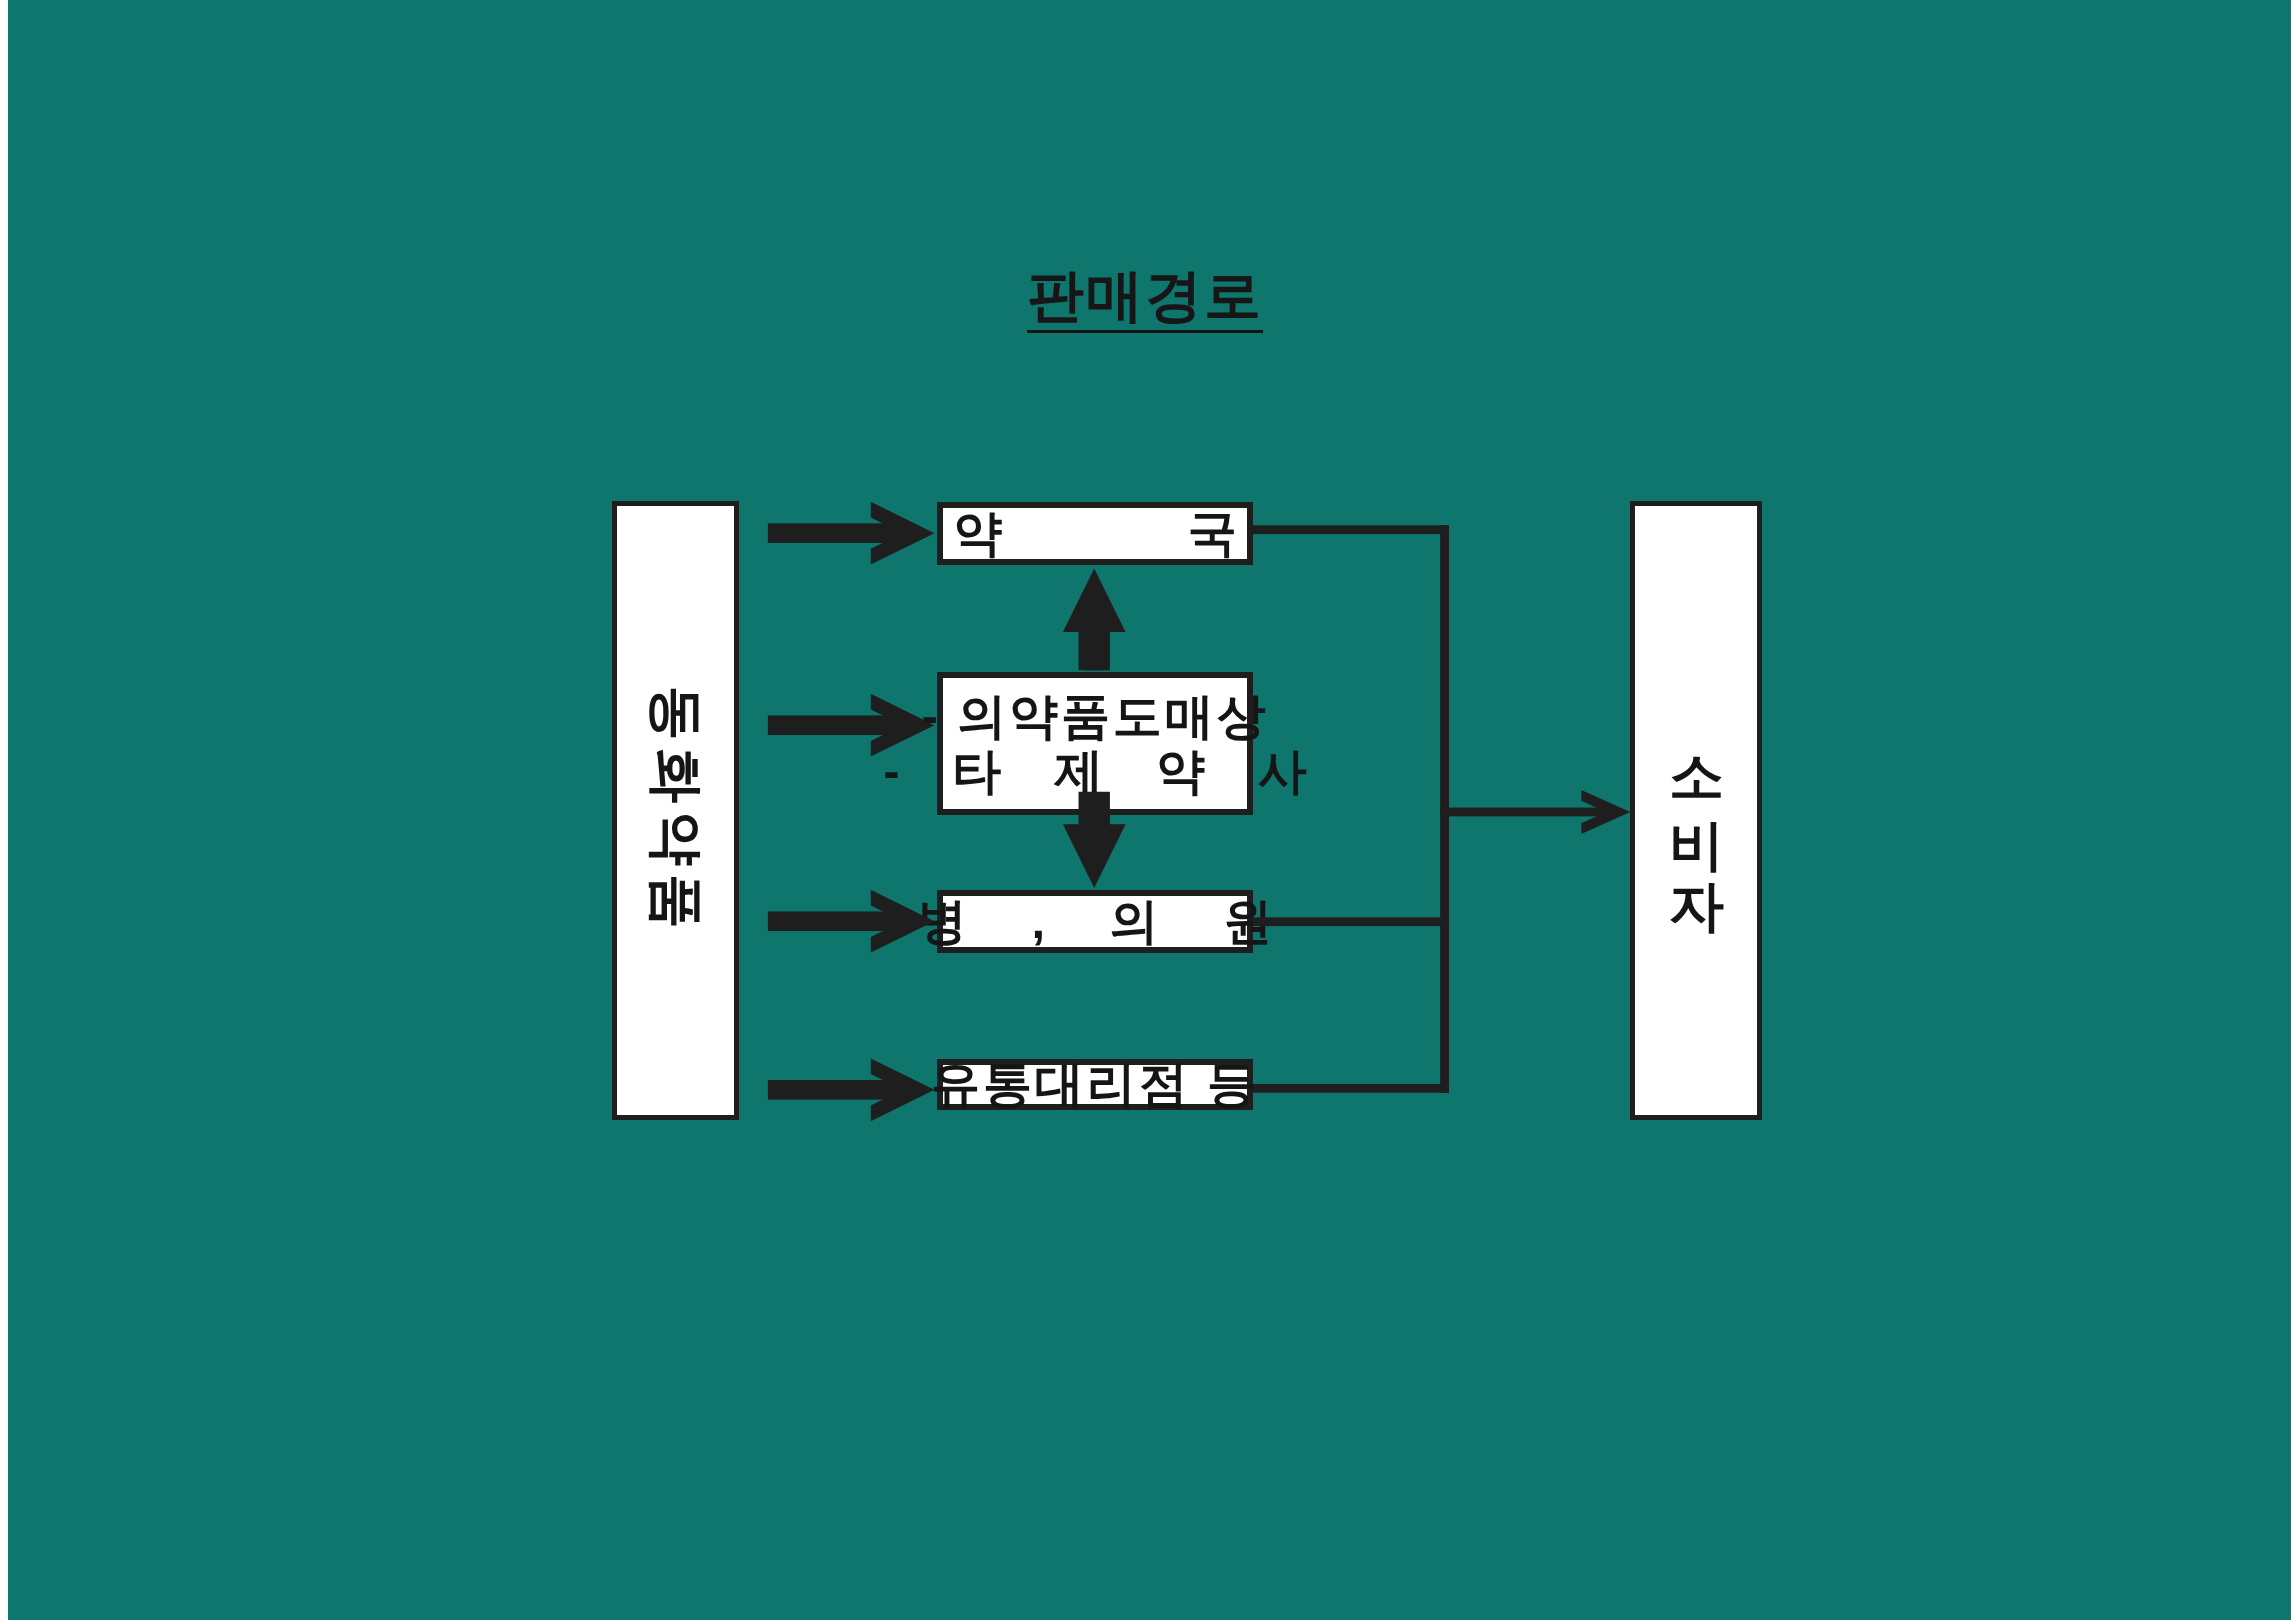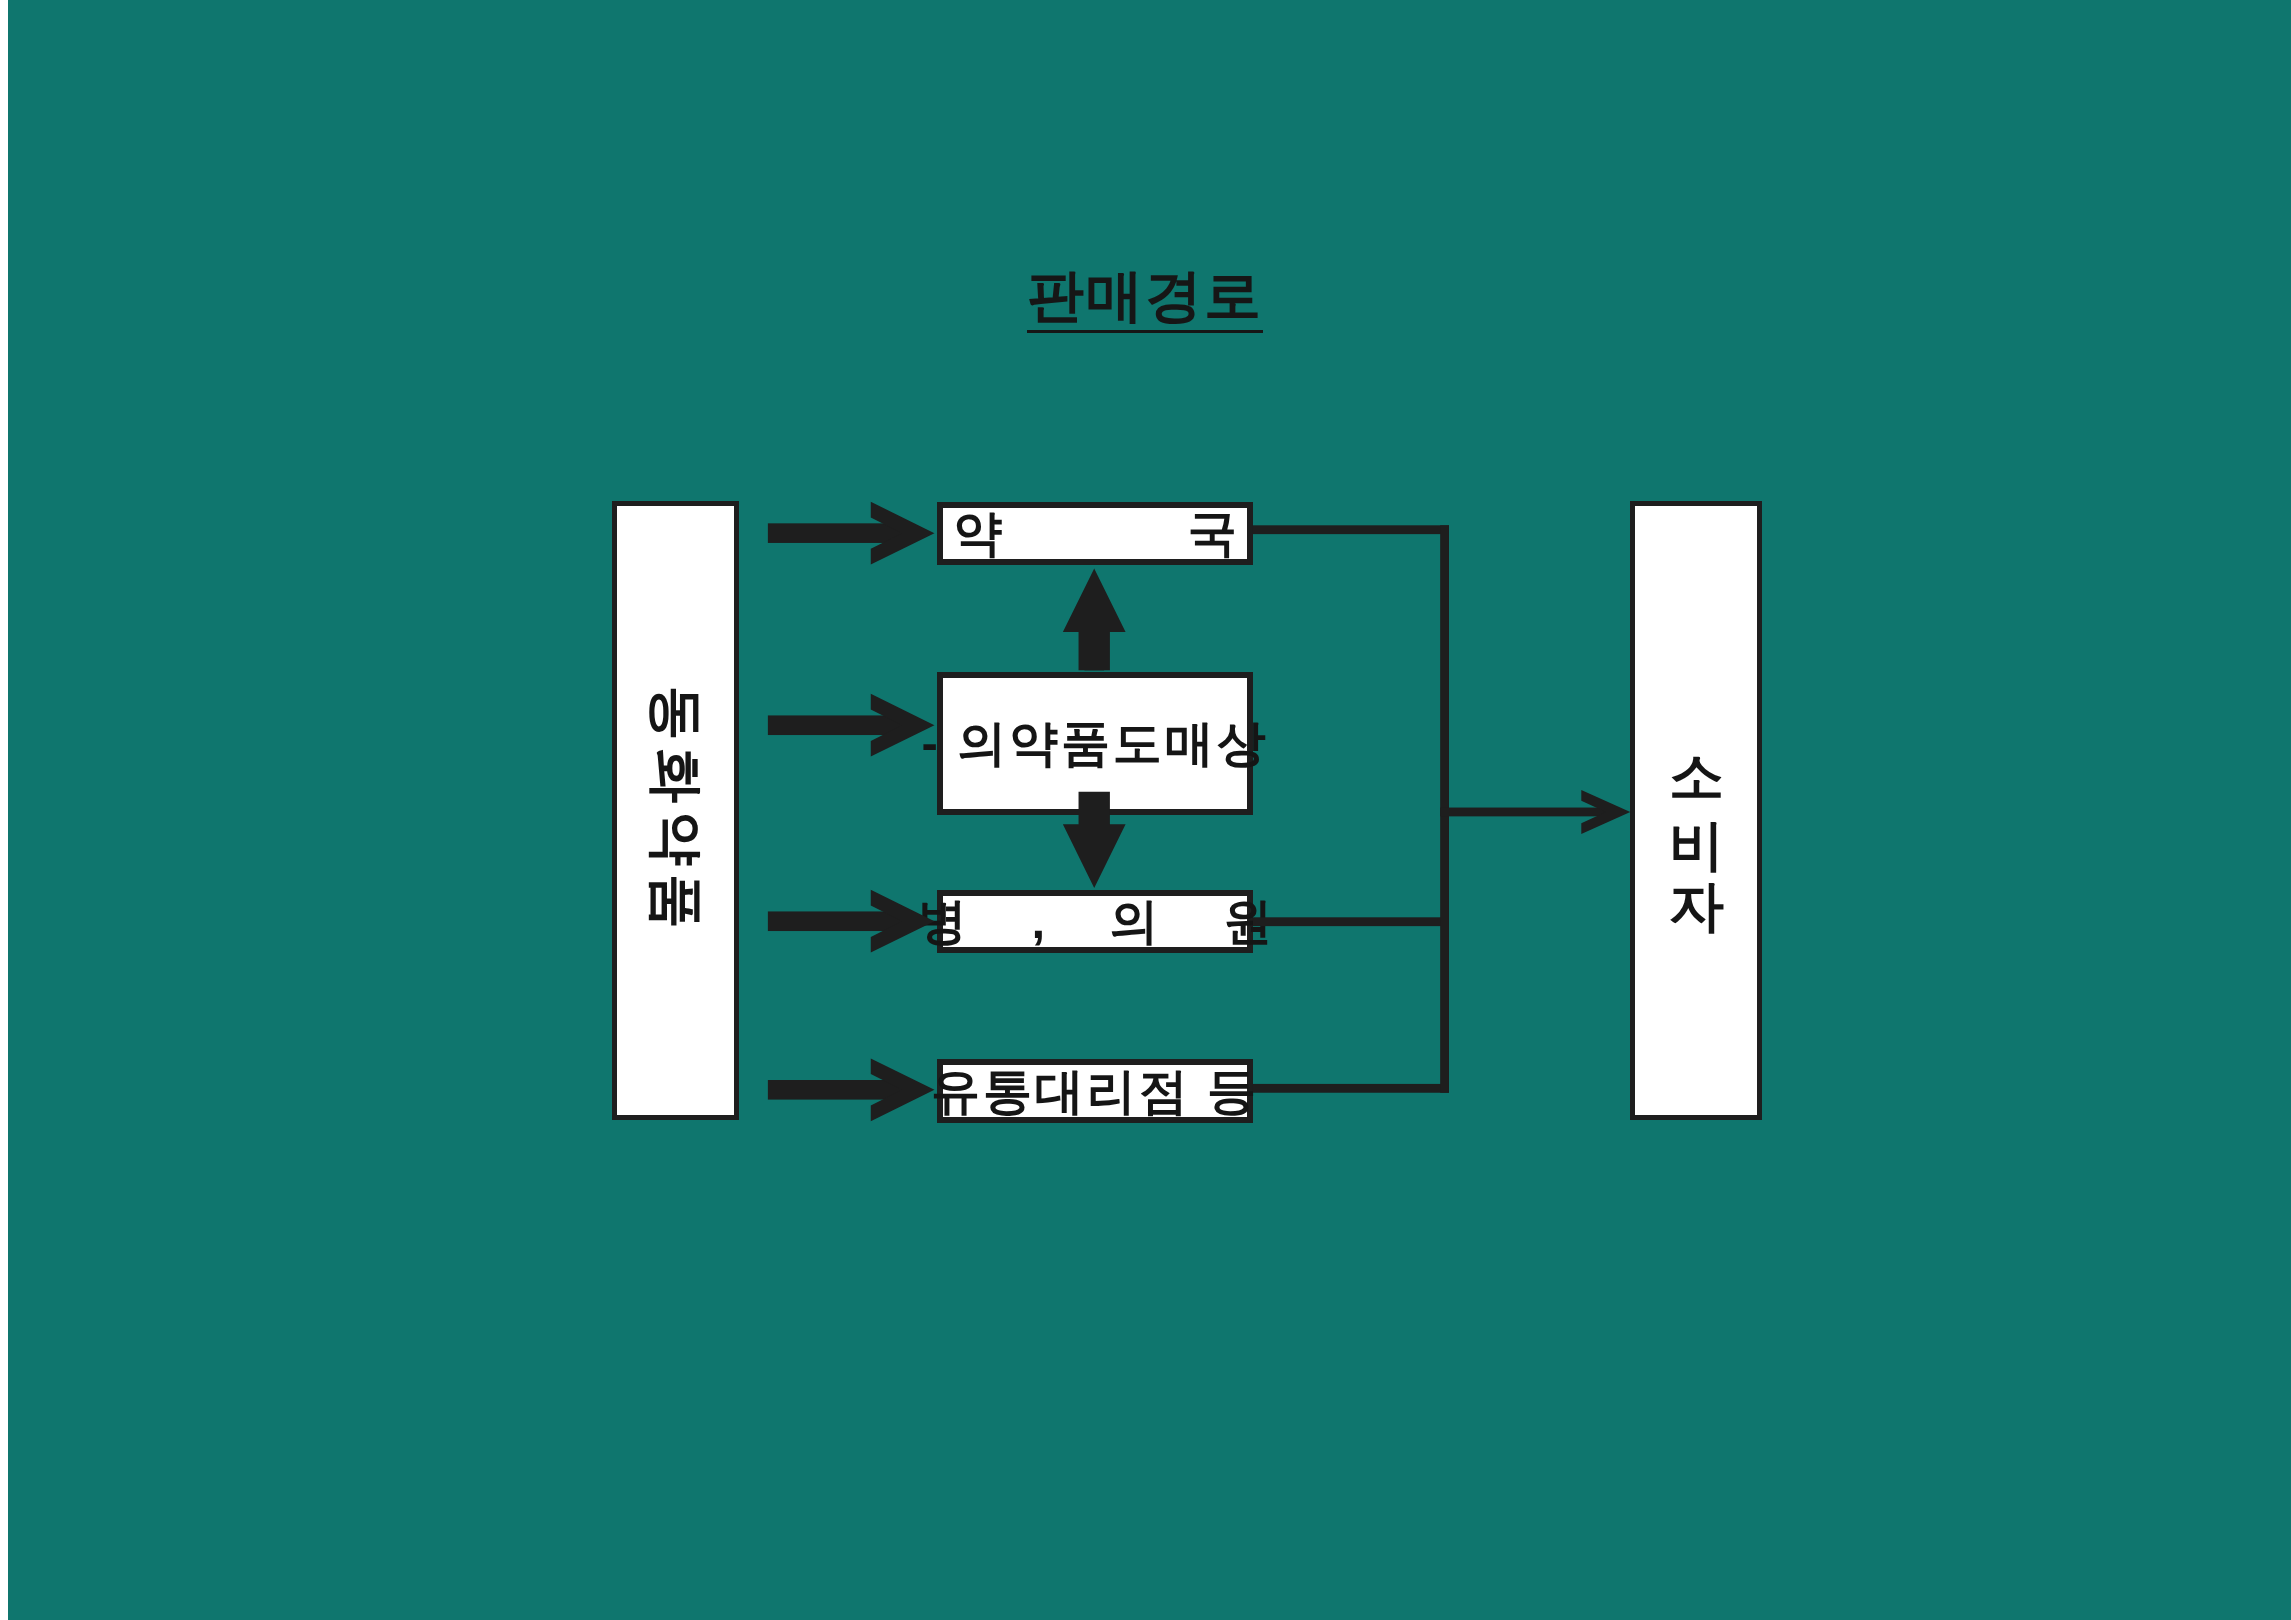--- a/index.html
+++ b/index.html
@@ -102,28 +102,29 @@
     <span class="vlabel-rot">동화약품</span>
   </div>
 
   <div class="box" style="left:929px; top:502px; width:316px; height:63px;">
     <span class="hlabel spaced-lg">약        국</span>
   </div>
 
   <div class="box" style="left:929px; top:672px; width:316px; height:143px;">
     <div class="hlabel tight">
       <span style="display:block;">- 의약품도매상</span>
+      <span class="ln2">- 타 제 약 사</span>
     </div>
   </div>
 
   <div class="box" style="left:929px; top:890px; width:316px; height:63px;">
     <span class="hlabel spaced">병  ,  의  원</span>
   </div>
 
-  <div class="box" style="left:929px; top:1059px; width:316px; height:64px;">
+  <div class="box" style="left:929px; top:1059px; width:316px; height:51px;">
     <span class="hlabel tight">유통대리점 등</span>
   </div>
 
   <div class="box box-tall" style="left:1622px; top:501px; width:132px; height:619px;">
     <span class="vlabel-stack">소비자</span>
   </div>
 
   <svg id="wires" viewBox="0 0 2338 1653" xmlns="http://www.w3.org/2000/svg">
 
     <g fill="#1e1e1e" stroke="none">

